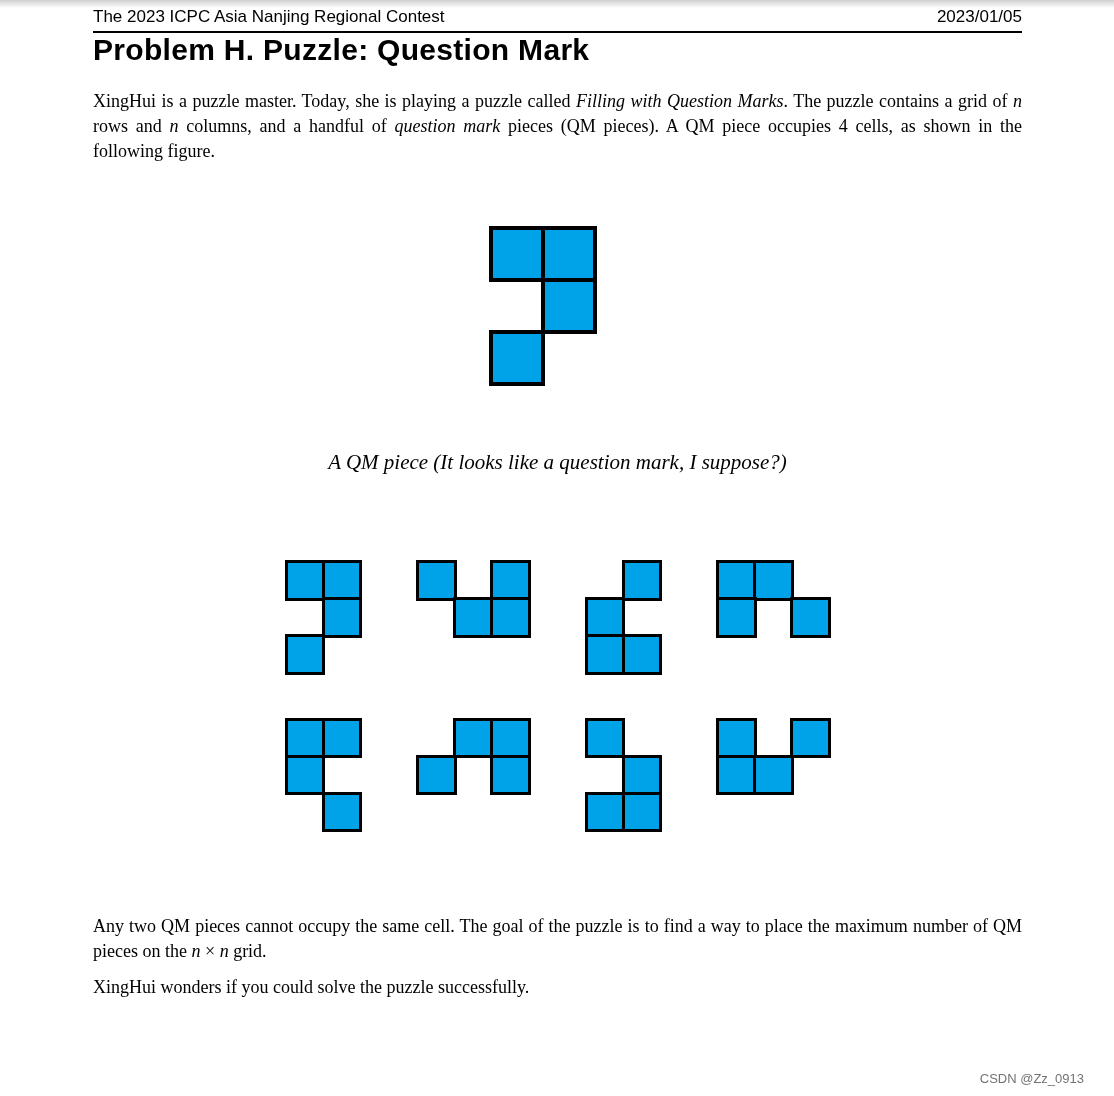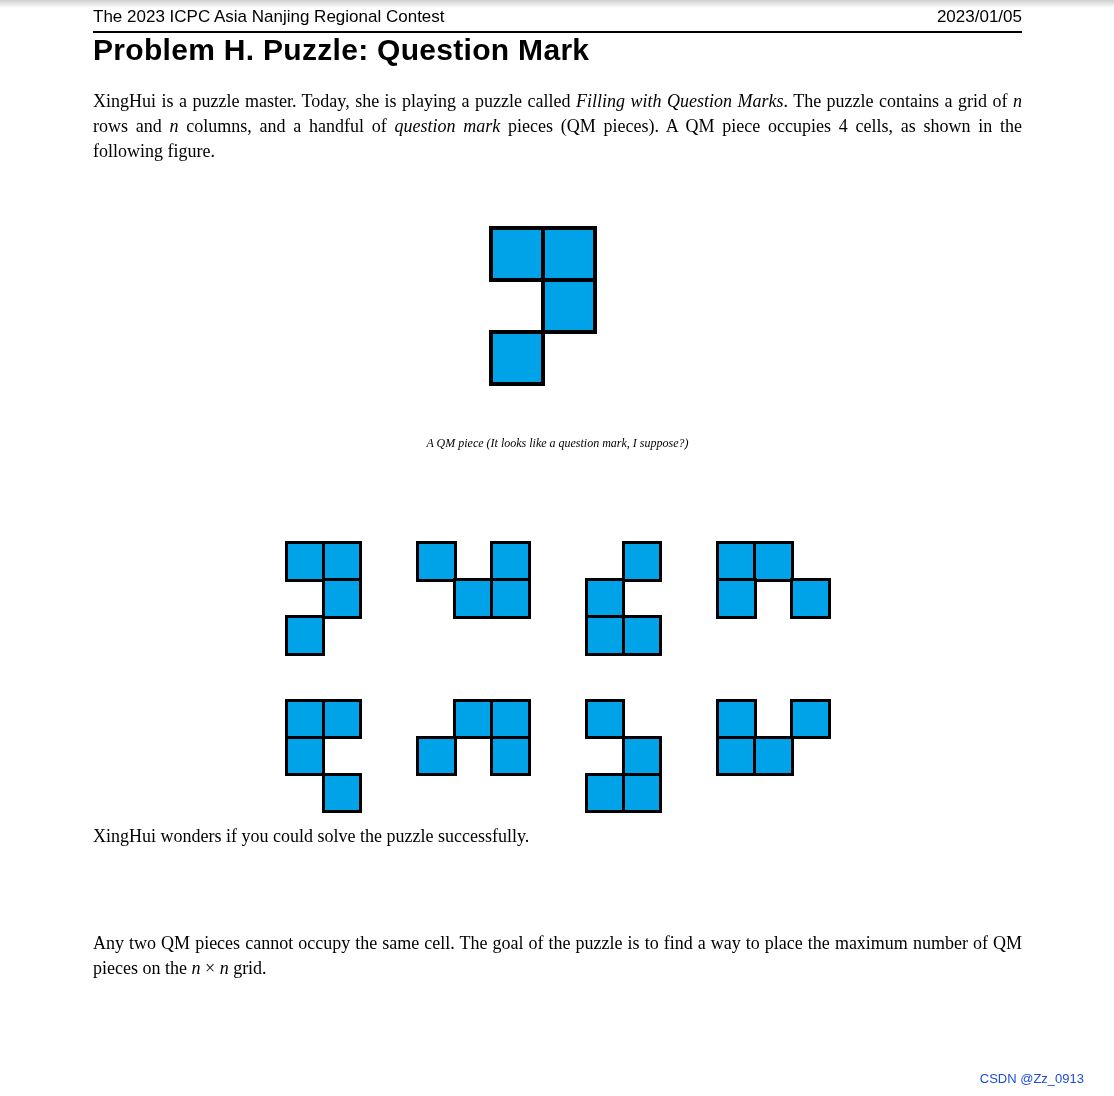--- a/index.html
+++ b/index.html
@@ -40,38 +40,38 @@
   .p1 { margin-top: 22px; }
   .p2 { margin-top: 33px; }
   .p3 { margin-top: 82px; }
   .p4 { margin-top: 11px; }
   .figure1 {
     margin-top: 62px;
     display: flex; justify-content: center;
     position: relative; left: -15px;
   }
   .caption {
-    margin-top: 45px;
+    margin-top: 64px;
     text-align: center;
-    font-size: 12px;
+    font-size: 21px;
     line-height: 25px;
   }
   .caption .it { font-style: italic; }
   .figure2 { margin-top: 85px; }
   .piece-row {
     display: flex; justify-content: center; align-items: flex-start;
     gap: 54px;
   }
   .piece-row.second { margin-top: 43px; }
   .piece { position: relative; }
   .watermark {
     position: absolute; right: 30px; top: 1071px;
     font-family: "Liberation Sans", sans-serif;
     font-size: 13px;
-    color: #1d4ed8;
+    color: #737373;
   }
 </style>
 </head>
 <body>
 
 <div class="top-shade"></div>
 
 <div class="content">
 
   <div class="doc-header">
@@ -143,19 +143,19 @@
         </div>
         <div class="piece" style="width: 114.5px; height: 77.5px;">
           <div style="position: absolute; box-sizing: border-box; left: 0px; top: 0px; width: 40.5px; height: 40.5px; background: rgb(0, 162, 232); border: 3.5px solid rgb(0, 0, 0);"></div>
           <div style="position: absolute; box-sizing: border-box; left: 74px; top: 0px; width: 40.5px; height: 40.5px; background: rgb(0, 162, 232); border: 3.5px solid rgb(0, 0, 0);"></div>
           <div style="position: absolute; box-sizing: border-box; left: 0px; top: 37px; width: 40.5px; height: 40.5px; background: rgb(0, 162, 232); border: 3.5px solid rgb(0, 0, 0);"></div>
           <div style="position: absolute; box-sizing: border-box; left: 37px; top: 37px; width: 40.5px; height: 40.5px; background: rgb(0, 162, 232); border: 3.5px solid rgb(0, 0, 0);"></div>
         </div>
       </div>
   </div>
 
+  <div class="para p3"><span>Any two QM pieces cannot occupy the same cell. The goal of the puzzle is to find a way to place the maximum number of QM pieces on the </span><span class="it">n</span><span> × </span><span class="it">n</span><span> grid.</span></div>
+
   <div class="para p4"><span>XingHui wonders if you could solve the puzzle successfully.</span></div>
-
-  <div class="para p3"><span>Any two QM pieces cannot occupy the same cell. The goal of the puzzle is to find a way to place the maximum number of QM pieces on the </span><span class="it">n</span><span> × </span><span class="it">n</span><span> grid.</span></div>
 
 </div>
 
 <div class="watermark">CSDN @Zz_0913</div>
 
 </body></html>

